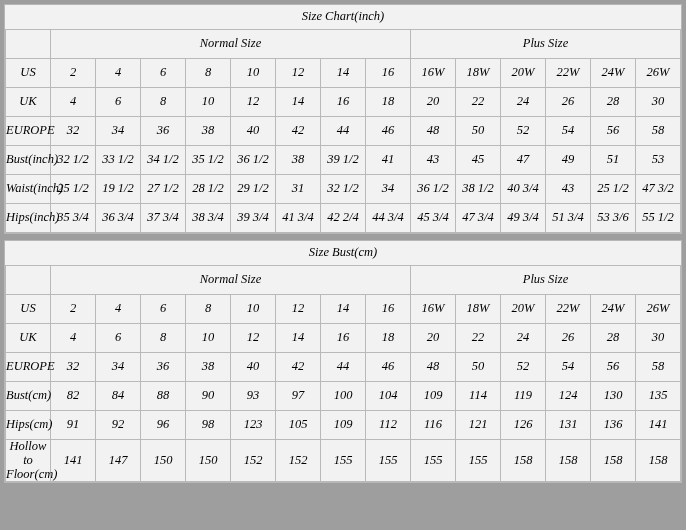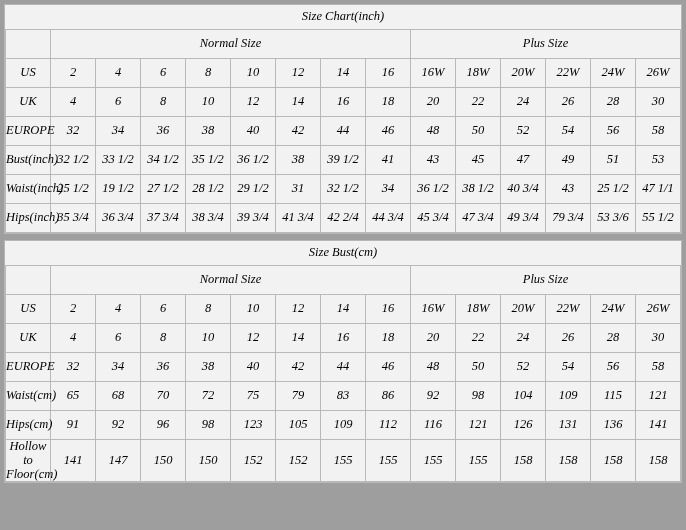--- a/index.html
+++ b/index.html
@@ -167,37 +167,37 @@
           <td>28 1/2</td>
           <td>29 1/2</td>
           <td>31</td>
           <td>32 1/2</td>
           <td>34</td>
           <td>36 1/2</td>
           <td>38 1/2</td>
           <td>40 3/4</td>
           <td>43</td>
           <td>25 1/2</td>
-          <td>47 1/1</td>
+          <td>47 3/2</td>
         </tr>
 
         <tr>
           <td class="colfirst rowlabel">Hips(inch)</td>
           <td>35 3/4</td>
           <td>36 3/4</td>
           <td>37 3/4</td>
           <td>38 3/4</td>
           <td>39 3/4</td>
           <td>41 3/4</td>
           <td>42 2/4</td>
           <td>44 3/4</td>
           <td>45 3/4</td>
           <td>47 3/4</td>
           <td>49 3/4</td>
-          <td>79 3/4</td>
+          <td>51 3/4</td>
           <td>53 3/6</td>
           <td>55 1/2</td>
         </tr>
 
       </tbody>
     </table>
   </div>
 
   <div class="chart-block">
     <table class="size-table cm-table">
@@ -258,38 +258,38 @@
           <td>44</td>
           <td>46</td>
           <td>48</td>
           <td>50</td>
           <td>52</td>
           <td>54</td>
           <td>56</td>
           <td>58</td>
         </tr>
 
-
-        <tr>
-          <td class="colfirst rowlabel">Waist(cm)</td>
-          <td>65</td>
-          <td>68</td>
-          <td>70</td>
-          <td>72</td>
-          <td>75</td>
-          <td>79</td>
-          <td>83</td>
-          <td>86</td>
-          <td>92</td>
-          <td>98</td>
+        <tr>
+          <td class="colfirst rowlabel">Bust(cm)</td>
+          <td>82</td>
+          <td>84</td>
+          <td>88</td>
+          <td>90</td>
+          <td>93</td>
+          <td>97</td>
+          <td>100</td>
           <td>104</td>
           <td>109</td>
-          <td>115</td>
-          <td>121</td>
-        </tr>
+          <td>114</td>
+          <td>119</td>
+          <td>124</td>
+          <td>130</td>
+          <td>135</td>
+        </tr>
+
 
         <tr>
           <td class="colfirst rowlabel">Hips(cm)</td>
           <td>91</td>
           <td>92</td>
           <td>96</td>
           <td>98</td>
           <td>123</td>
           <td>105</td>
           <td>109</td>

